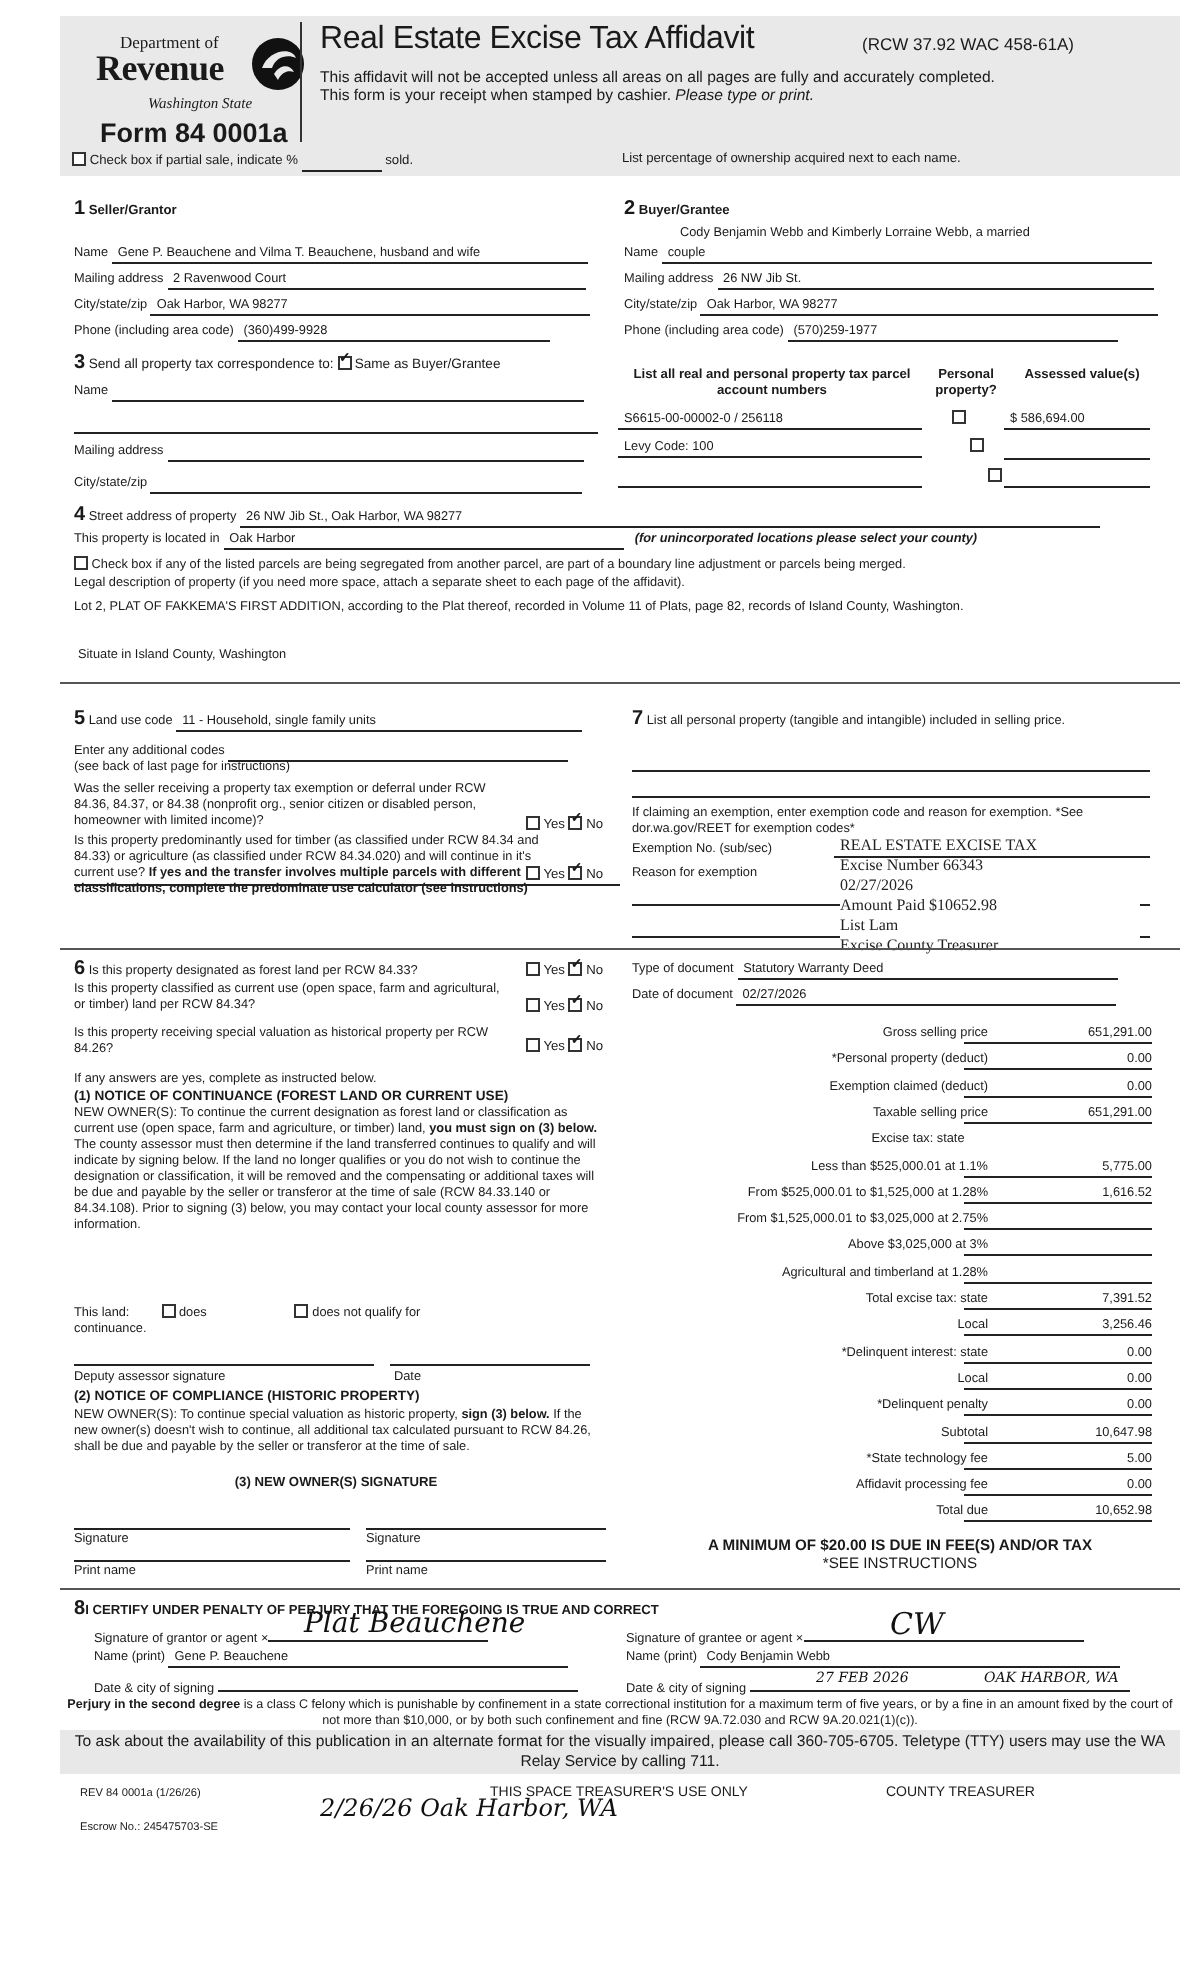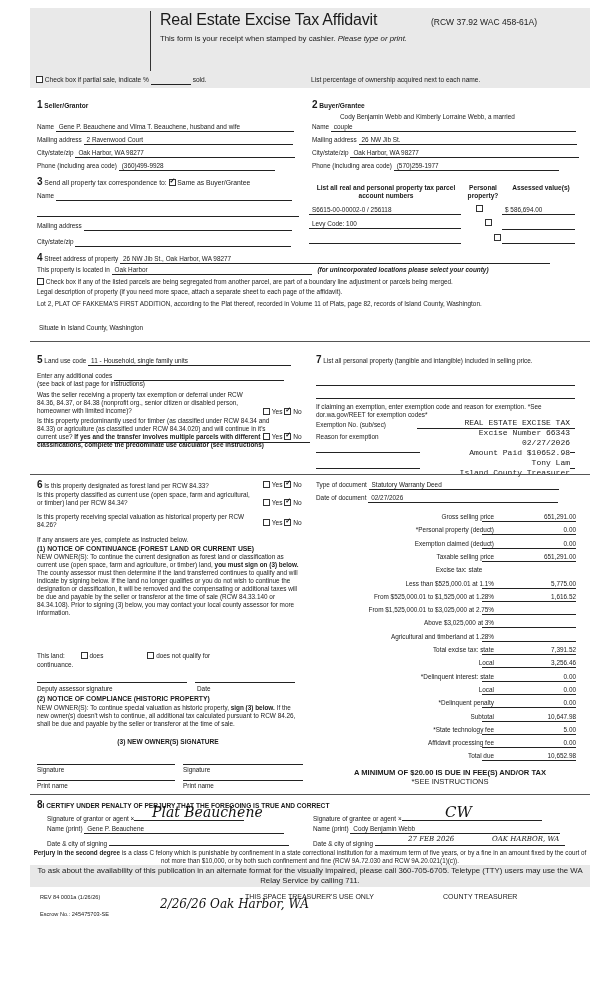--- a/index.html
+++ b/index.html
@@ -24,37 +24,49 @@
   .ul { border-bottom: 0.8px solid #222; display: inline-block; }
   .row { position: absolute; font-size: 6.4px; white-space: nowrap; }
   .row .val { border-bottom: 0.8px solid #222; display: inline-block; padding-left: 3px; }
   .secnum { font-weight: bold; font-size: 10px; }
   .sechdr { font-weight: bold; font-size: 6.6px; }
   .line { position: absolute; height: 0; border-top: 0.8px solid #222; }
   .bold { font-weight: bold; }
   .ital { font-style: italic; }
   .tax-label { position: absolute; text-align: right; width: 180px; font-size: 6.4px; }
   .tax-val { position: absolute; text-align: right; width: 94px; font-size: 6.4px; border-bottom: 0.8px solid #222; }
-  .stamp { position: absolute; font-family: Liberation Mono, monospace; font-size: 8px; text-align: right; color: #222; }
+  .stamp { position: absolute; font-family: Liberation Serif, serif; font-size: 8px; text-align: left; color: #222; }
   .sig { position: absolute; font-family: "DejaVu Serif", serif; font-style: italic; color: #111; }
   .perjury { position: absolute; left: 30px; top: 849px; width: 560px; font-size: 6.3px; text-align: center; line-height: 1.25; }
   .access { position: absolute; left: 30px; top: 865px; width: 560px; height: 22px; background: #e8e8e8; font-size: 7.8px; text-align: center; line-height: 1.3; padding-top: 1px; }
   .yn { white-space: nowrap; font-size: 6.6px; }
 </style>
 </head>
 <body>
 
 
 
 
 <div class="header">
+  <div class="logo-box">
+    <span class="dept">Department of</span>
+    <span class="revenue">Revenue</span>
+    <svg class="logo-mark" viewBox="0 0 30 30">
+      <circle cx="15" cy="15" r="13" fill="#111"></circle>
+      <path d="M7 17 C10 8, 22 6, 24 12 C20 10, 14 11, 12 17 Z" fill="#e9e9e9"></path>
+      <path d="M13 20 C16 15, 21 15, 23 19 C20 18, 17 19, 15 23 Z" fill="#e9e9e9"></path>
+    </svg>
+    <span class="wa-state">Washington State</span>
+    <span class="form-no">Form 84 0001a</span>
+  </div>
   <div class="vline"></div>
   <div class="title">Real Estate Excise Tax Affidavit</div>
   <div class="rcw">(RCW 37.92 WAC 458-61A)</div>
   <div class="sub1">
+    <div>This affidavit will not be accepted unless all areas on all pages are fully and accurately completed.</div>
     <div><span>This form is your receipt when stamped by cashier. </span><span class="ital">Please type or print.</span></div>
   </div>
   <div class="partial">
     <span class="cb"></span>
     <span>Check box if partial sale, indicate %</span>
     <span class="ul" style="width:40px;">&nbsp;</span>
     <span>sold.</span>
   </div>
   <div class="pct-ack">List percentage of ownership acquired next to each name.</div>
 </div>
@@ -127,22 +139,22 @@
 <div class="line" style="left:417px; top:428px; width:158px;"></div>
 <div class="line" style="left:316px; top:452px; width:259px;"></div>
 <div class="line" style="left:316px; top:468px; width:259px;"></div>
 
 
 <div class="stamp" style="left:420px; top:418px; width:150px;">
   <div style="background:#fff;">REAL ESTATE EXCISE TAX</div>
   <div>Excise Number 66343</div>
   <div>02/27/2026</div>
   <div style="background:#fff;">Amount Paid $10652.98</div>
-  <div>Tony Lam</div>
-  <div style="background:#fff;">Island County Treasurer</div>
+  <div>List Lam</div>
+  <div style="background:#fff;">Excise County Treasurer</div>
 </div>
 <div class="line" style="left:30px; top:474px; width:560px; border-top:1.2px solid #555;"></div>
 
 
 <div class="abs" style="left:37px; top:479px; width:225px;"><span class="secnum">6</span> <span>Is this property designated as forest land per RCW 84.33?</span></div>
 <div class="abs yn" style="left:263px; top:481px;"><span class="cb"></span> <span>Yes</span> <span class="cb checked"></span> <span>No</span></div>
 <div class="abs" style="left:37px; top:491px; width:220px;">Is this property classified as current use (open space, farm and agricultural, or timber) land per RCW 84.34?</div>
 <div class="abs yn" style="left:263px; top:499px;"><span class="cb"></span> <span>Yes</span> <span class="cb checked"></span> <span>No</span></div>
 <div class="abs" style="left:37px; top:513px; width:220px;">Is this property receiving special valuation as historical property per RCW 84.26?</div>
 <div class="abs yn" style="left:263px; top:519px;"><span class="cb"></span> <span>Yes</span> <span class="cb checked"></span> <span>No</span></div>

